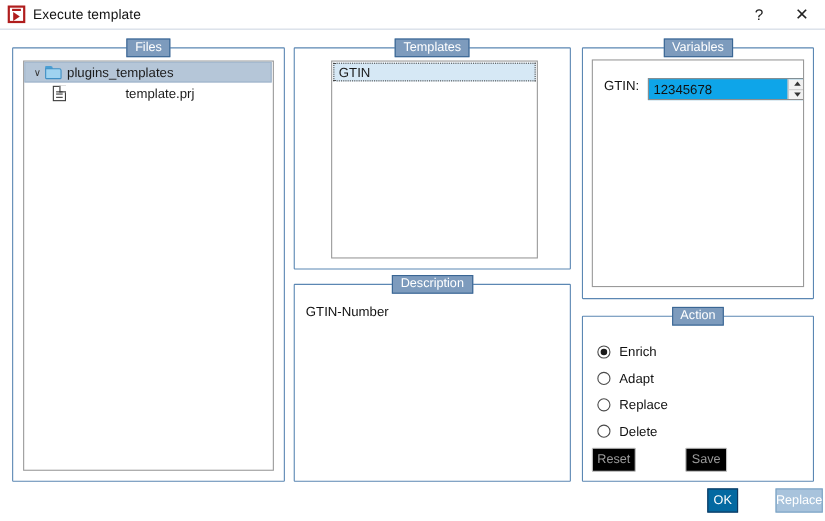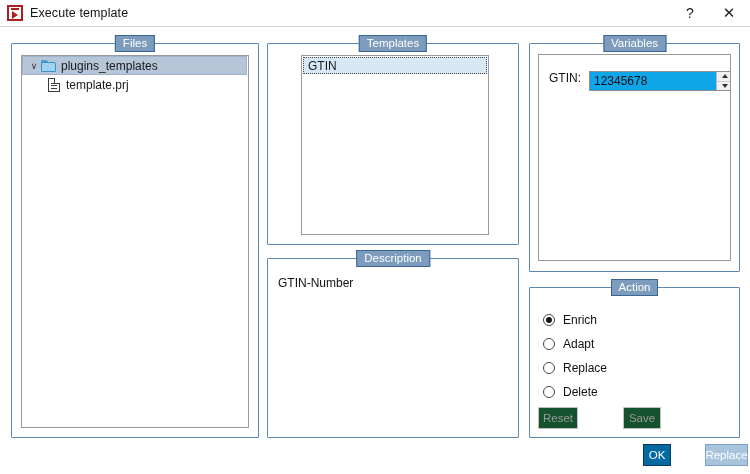--- a/index.html
+++ b/index.html
@@ -177,21 +177,21 @@
     border-bottom: 1px solid #3a3a3a;
   }
   .file-icon::after {
     content: "";
     position: absolute;
     left: 2px; top: 6px;
     width: 6px; height: 1px;
     background: #3a3a3a;
     box-shadow: 0 3px 0 #3a3a3a, 0 -2px 0 #3a3a3a;
   }
-  .tree-child { padding-left: 26px; }
+  .tree-child { padding-left: 26px; gap: 48px; }
 
   
   #grp-templates { left: 267px; top: 43px; width: 252px; height: 202px; }
   #templates-list { left: 9px; top: 11px; width: 188px; height: 180px; margin-left: 24px; }
   .tpl-item {
     margin: 1px 1px 0 1px;
     height: 17px;
     line-height: 16px;
     padding-left: 4px;
     font-size: 12px;
@@ -299,21 +299,21 @@
     background: #efefef;
     color: #222;
     height: 22px;
     box-sizing: border-box;
     display: inline-flex;
     align-items: center;
     justify-content: center;
     padding: 0 7px;
     border-radius: 1px;
   }
-  .btn.disabled { color: #9b9b9b; background: #14532d; border-color: #c0c0c0; }
+  .btn.disabled { color: #9b9b9b; background: #000000; border-color: #c0c0c0; }
   .btn.primary {
     background: #6f9dc4;
     border: 1px solid #40749f;
     color: #ffffff;
   }
   #btn-reset { position: absolute; left: 8px; bottom: 8px; width: 40px; }
   #btn-save  { position: absolute; left: 93px; bottom: 8px; width: 38px; }
   #btn-exec  { position: absolute; left: 133px; bottom: 8px; width: 70px; }
 
   

